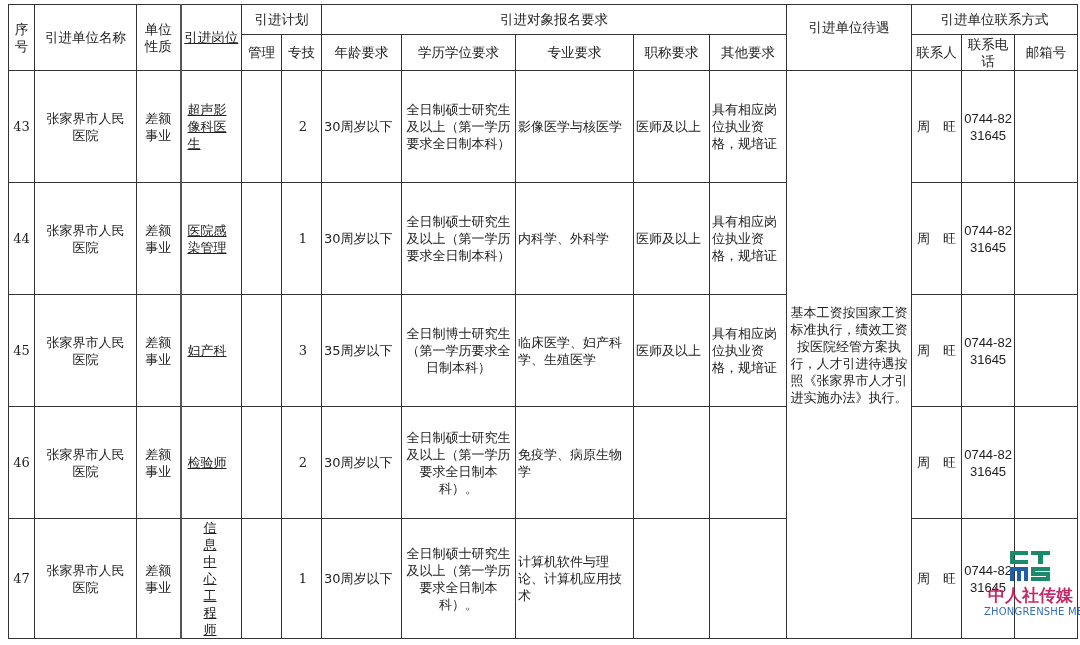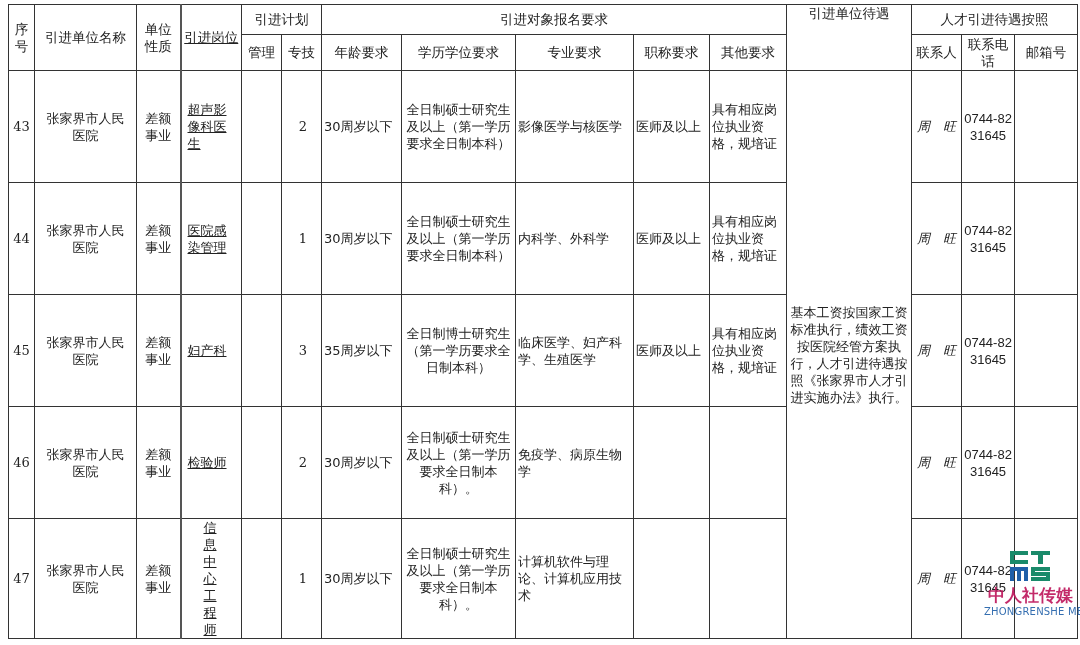--- a/index.html
+++ b/index.html
@@ -12,21 +12,21 @@
                overflow:hidden; word-break:break-all; }
   table.grid th { font-size:13.5px; color:#222; }
   .h1 { height:30px; }
   .h2 { height:36px; }
   .row { height:112px; }
   .num { font-family:"DejaVu Serif", "Liberation Serif", serif; font-size:13px; }
   .left { text-align:left !important;margin-top:16px; }
   .right { text-align:right !important; padding-right:14px !important; }
   .just { text-align:right; }
   .phone { font-family:Liberation Sans, sans-serif; font-size:13px; text-align:left; line-height:20px; }
-  .contact { text-align:center; letter-spacing:0;font-style:italic; }
+  .contact { text-align:center; letter-spacing:0; }
   .contact span { display:inline-block; width:100%; text-align:justify; text-align-last:justify; padding:0 3px; box-sizing:border-box; }
   .benefit { text-align:center; font-size:13px; line-height:19px; padding:0 3px !important; }
   .thick-l { border-left:2px solid #555 !important;text-decoration:underline; }
 
   .watermark { position:absolute; left:990px; top:550px; width:88px; height:70px; pointer-events:none; }
   .wm-logo { position:absolute; left:18px; top:0; width:44px; height:32px; }
   .wm-cn { position:absolute; left:-2px; top:34px; width:90px; font-size:17px; font-weight:bold;
            color:#be185d; letter-spacing:0px; white-space:nowrap; opacity:0.92; }
   .wm-en { position:absolute; left:-6px; top:56px; width:96px; font-size:10px; color:#1f5fa8;
            white-space:nowrap; letter-spacing:0.2px; opacity:0.9; }
@@ -53,22 +53,22 @@
     <col style="width:63px">
   </colgroup>
   <thead>
     <tr class="h1">
       <th rowspan="2">序号</th>
       <th rowspan="2">引进单位名称</th>
       <th rowspan="2">单位性质</th>
       <th rowspan="2" class="thick-l">引进岗位</th>
       <th colspan="2">引进计划</th>
       <th colspan="5">引进对象报名要求</th>
-      <th rowspan="2" style="vertical-align:top;">引进单位待遇</th>
-      <th colspan="3">人才引进待遇按照</th>
+      <th rowspan="2" style="vertical-align:top;padding-top:14px;">引进单位待遇</th>
+      <th colspan="3">引进单位联系方式</th>
     </tr>
     <tr class="h2">
       <th>管理</th>
       <th>专技</th>
       <th>年龄要求</th>
       <th>学历学位要求</th>
       <th>专业要求</th>
       <th>职称要求</th>
       <th>其他要求</th>
       <th>联系人</th>

